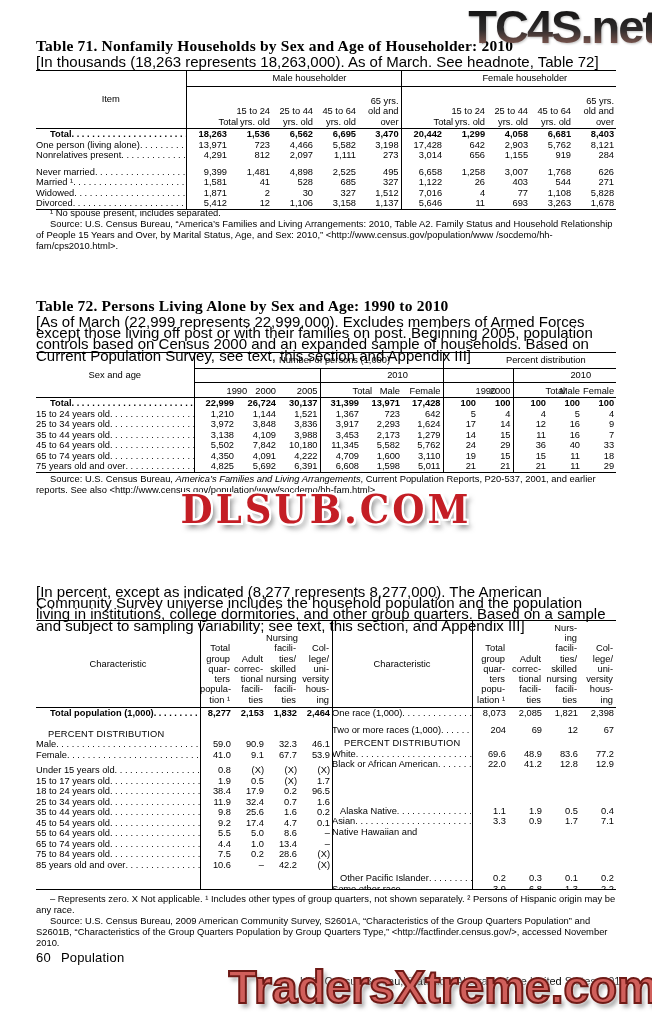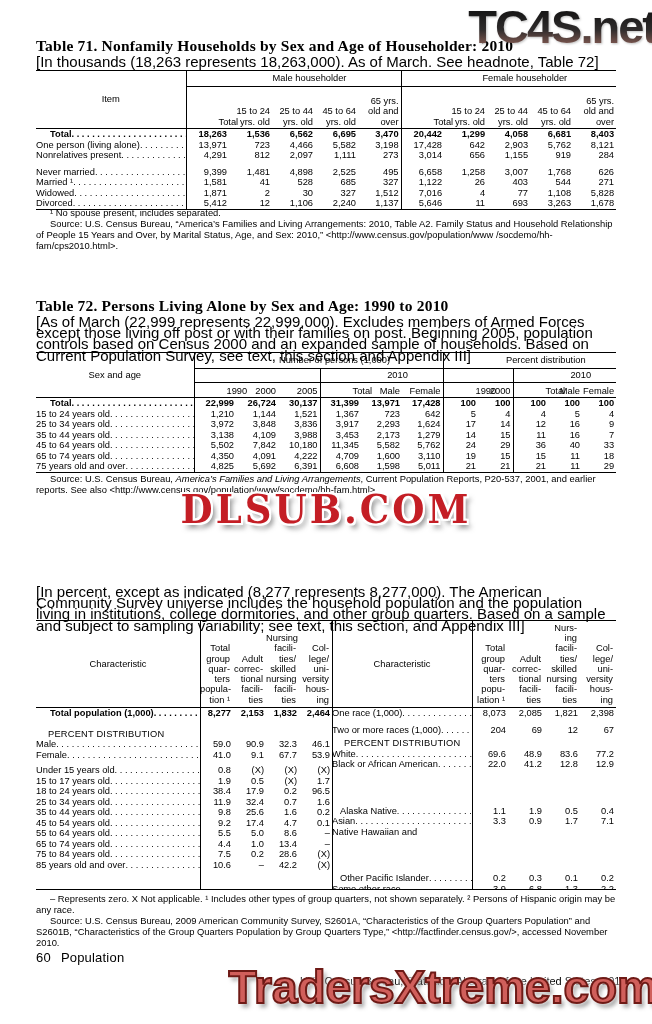--- a/index.html
+++ b/index.html
@@ -243,21 +243,21 @@
         <tr>
           <td class="lblc">
             <div class="lbl">
               <span class="txt">Divorced</span>
               <span class="ldr"></span>
             </div>
           </td>
           <td class="num">5,412</td>
           <td class="num">12</td>
           <td class="num">1,106</td>
-          <td class="num">2,240</td>
+          <td class="num">3,158</td>
           <td class="num">1,137</td>
           <td class="num">5,646</td>
           <td class="num">11</td>
           <td class="num">693</td>
           <td class="num">3,263</td>
           <td class="num">1,678</td>
         </tr>
       </tbody>
   </table>
 

